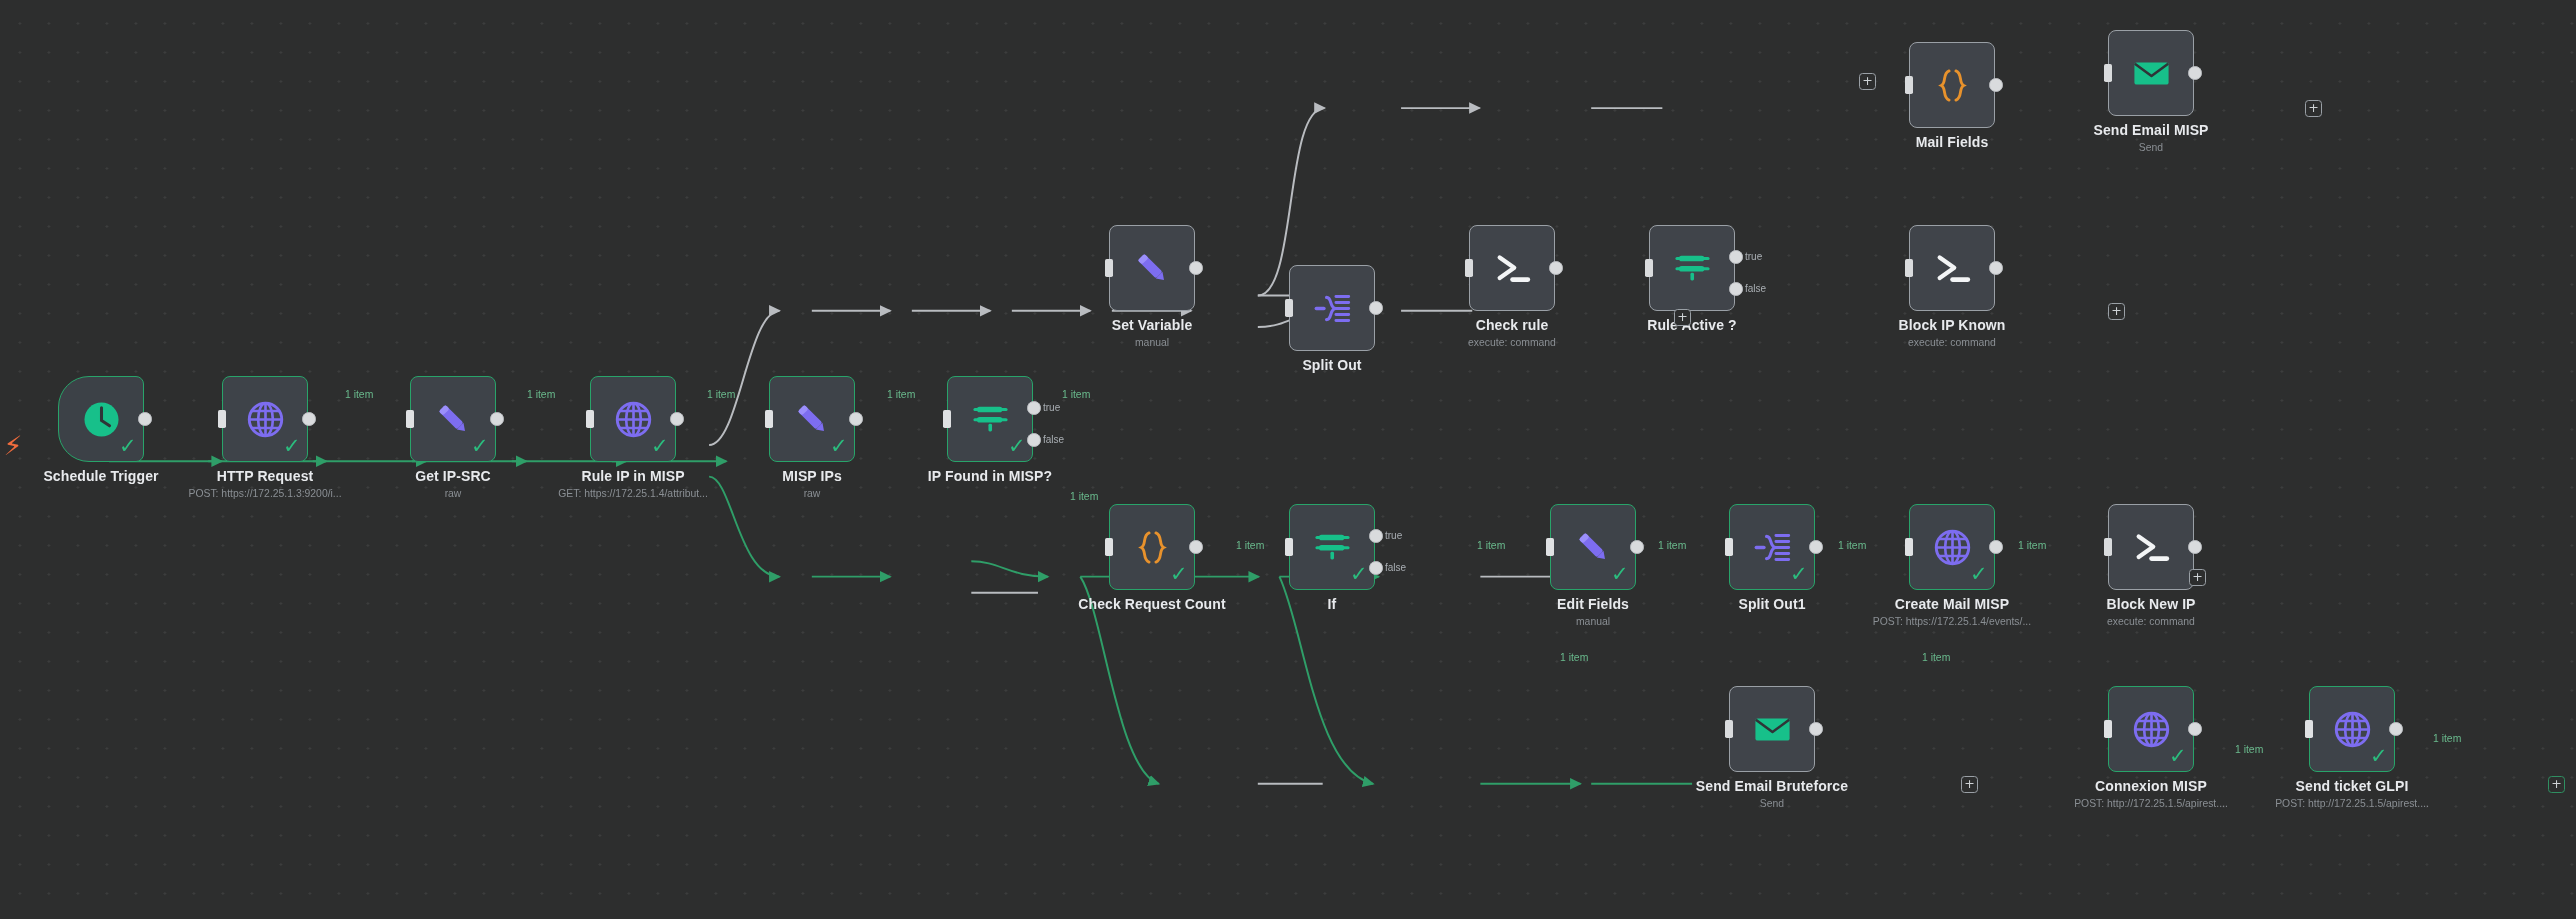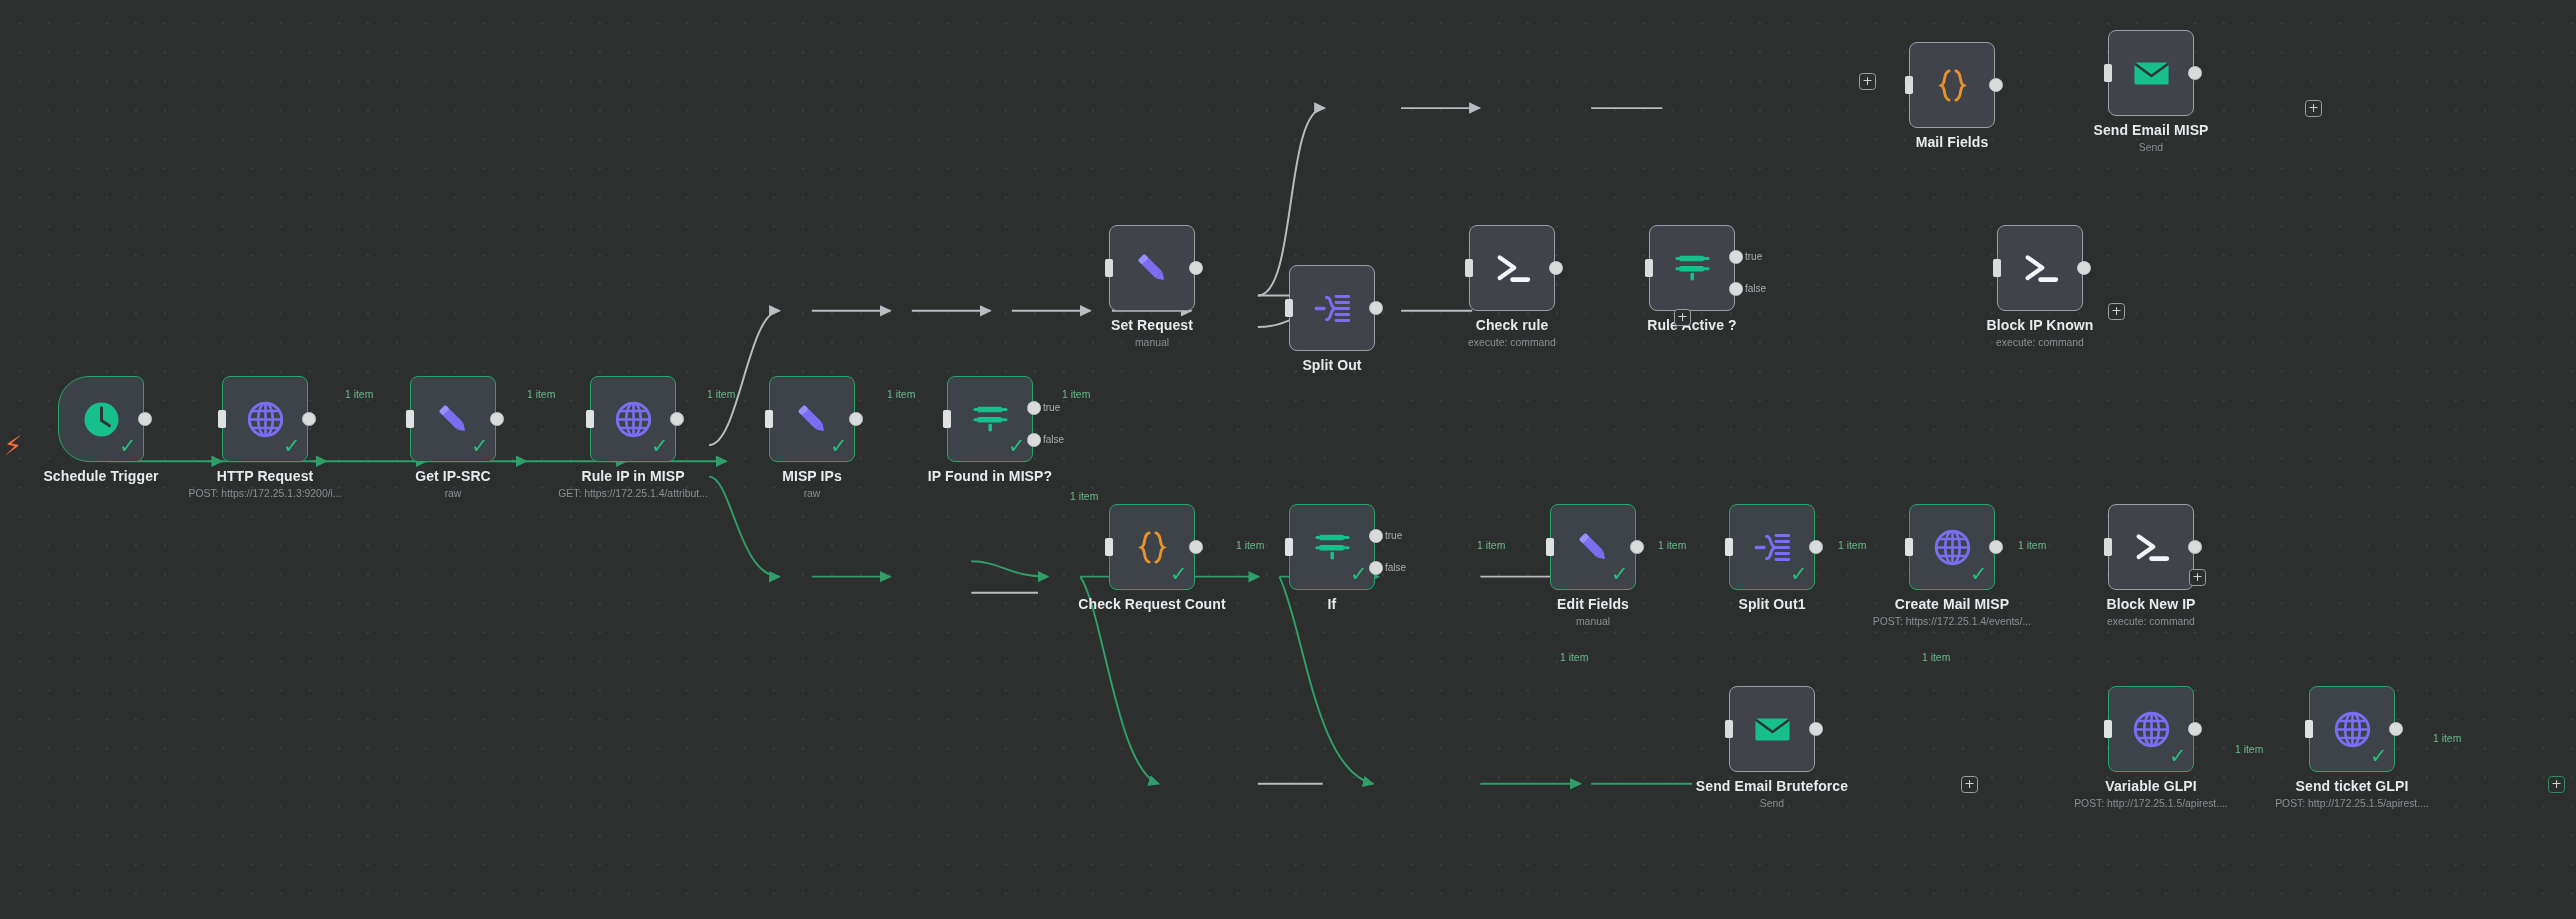--- a/index.html
+++ b/index.html
@@ -250,21 +250,21 @@
           <span class="glyph"><svg width="41" height="41" viewBox="0 0 48 48">
         <g transform="rotate(-45 24 24)">
           <rect x="18.5" y="5" width="11" height="30" rx="2.4" fill="#7d6df0"></rect>
           <rect x="18.5" y="5" width="11" height="7" rx="2.4" fill="#9b8ffb"></rect>
           <path d="M18.5 35 L24 43 L29.5 35 Z" fill="#7d6df0"></path>
         </g>
             </svg></span>
         </div>
         <div class="port-in" style="left: -4.5px; top: 34px;"></div>
         <div class="port-out" style="left: 80px; top: 36px;"></div>
-        <div class="nlabel">Set Request</div>
+        <div class="nlabel">Set Variable</div>
         <div class="nsub">manual</div>
       </div>
       <div class="node idle" style="left: 1289px; top: 225px; margin-top: 40px;">
         <div class="nbox">
           <span class="glyph"><svg width="41" height="41" viewBox="0 0 48 48">
         <path d="M5 24 H14" stroke="#7d6df0" stroke-width="4" stroke-linecap="round"></path>
         <path d="M17 11 C24 11 20 24 28 24 C20 24 24 37 17 37" stroke="#7d6df0" stroke-width="3.6" fill="none" stroke-linecap="round"></path>
         <path d="M28 10 H43 M28 17 H43 M28 24 H43 M28 31 H43 M28 38 H43" stroke="#7d6df0" stroke-width="3.4" stroke-linecap="round"></path>
             </svg></span>
         </div>
@@ -317,21 +317,21 @@
           <span class="glyph"><svg width="41" height="41" viewBox="0 0 48 48">
         <rect x="4" y="11" width="40" height="26" rx="2.6" fill="#17c08a"></rect>
         <path d="M4.5 12.5 L24 27 L43.5 12.5" stroke="#2f3437" stroke-width="3" fill="none" stroke-linejoin="round"></path>
             </svg></span>
         </div>
         <div class="port-in" style="left: -4.5px; top: 34px;"></div>
         <div class="port-out" style="left: 80px; top: 36px;"></div>
         <div class="nlabel">Send Email MISP</div>
         <div class="nsub">Send</div>
       </div>
-      <div class="node idle" style="left: 1997px; top: 225px;">
+      <div class="node idle" style="left: 1909px; top: 225px;">
         <div class="nbox">
           <span class="glyph"><svg width="41" height="41" viewBox="0 0 48 48">
         <path d="M9 11 L26 23 L9 35" stroke="#f3f5f6" stroke-width="5" fill="none" stroke-linecap="round" stroke-linejoin="round"></path>
         <path d="M24 37 H42" stroke="#f3f5f6" stroke-width="5.4" stroke-linecap="round"></path>
             </svg></span>
         </div>
         <div class="port-in" style="left: -4.5px; top: 34px;"></div>
         <div class="port-out" style="left: 80px; top: 36px;"></div>
         <div class="nlabel">Block IP Known</div>
         <div class="nsub">execute: command</div>
@@ -439,21 +439,21 @@
           <span class="glyph"><svg width="41" height="41" viewBox="0 0 48 48">
         <circle cx="24" cy="24" r="19" fill="none" stroke="#7d6df0" stroke-width="3.4"></circle>
         <ellipse cx="24" cy="24" rx="8.6" ry="19" fill="none" stroke="#7d6df0" stroke-width="3.1"></ellipse>
         <path d="M5.2 24 H42.8 M8 14 H40 M8 34 H40" stroke="#7d6df0" stroke-width="3.1" fill="none"></path>
         <path d="M24 5 V43" stroke="#7d6df0" stroke-width="3.1"></path>
             </svg></span>
           <span class="check">✓</span>
         </div>
         <div class="port-in" style="left: -4.5px; top: 34px;"></div>
         <div class="port-out" style="left: 80px; top: 36px;"></div>
-        <div class="nlabel">Variable GLPI</div>
+        <div class="nlabel">Connexion MISP</div>
         <div class="nsub">POST: http://172.25.1.5/apirest....</div>
       </div>
       <div class="node ok" style="left: 2309px; top: 686px;">
         <div class="nbox">
           <span class="glyph"><svg width="41" height="41" viewBox="0 0 48 48">
         <circle cx="24" cy="24" r="19" fill="none" stroke="#7d6df0" stroke-width="3.4"></circle>
         <ellipse cx="24" cy="24" rx="8.6" ry="19" fill="none" stroke="#7d6df0" stroke-width="3.1"></ellipse>
         <path d="M5.2 24 H42.8 M8 14 H40 M8 34 H40" stroke="#7d6df0" stroke-width="3.1" fill="none"></path>
         <path d="M24 5 V43" stroke="#7d6df0" stroke-width="3.1"></path>
             </svg></span>

